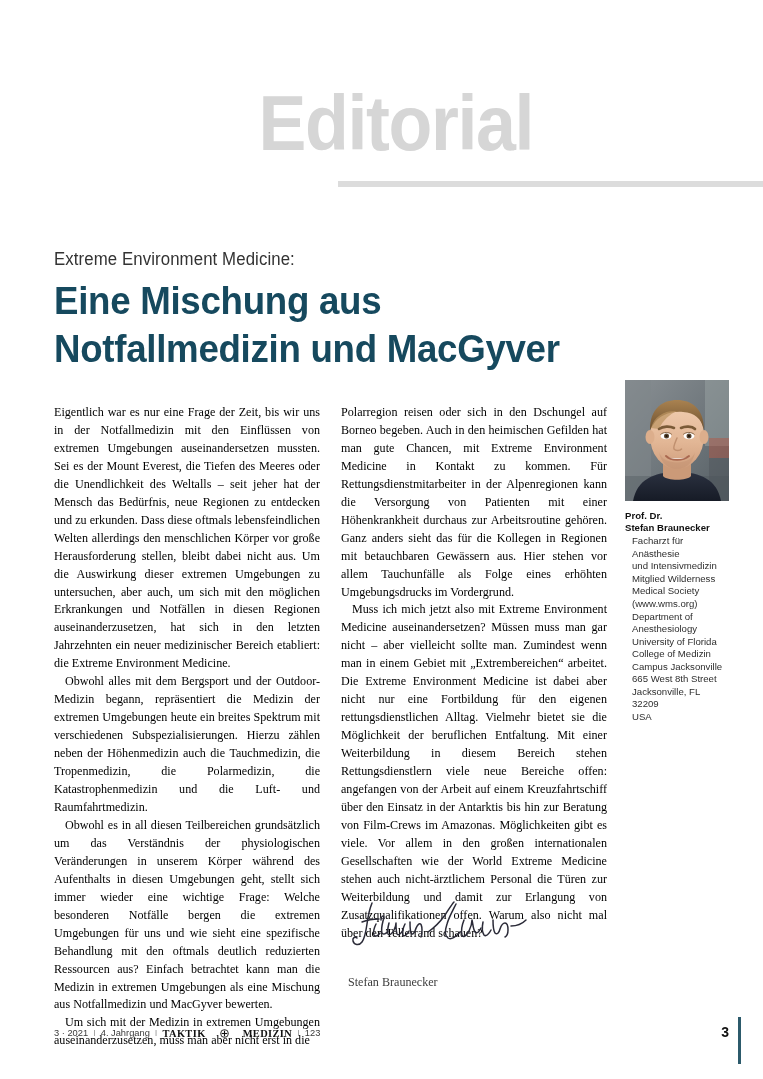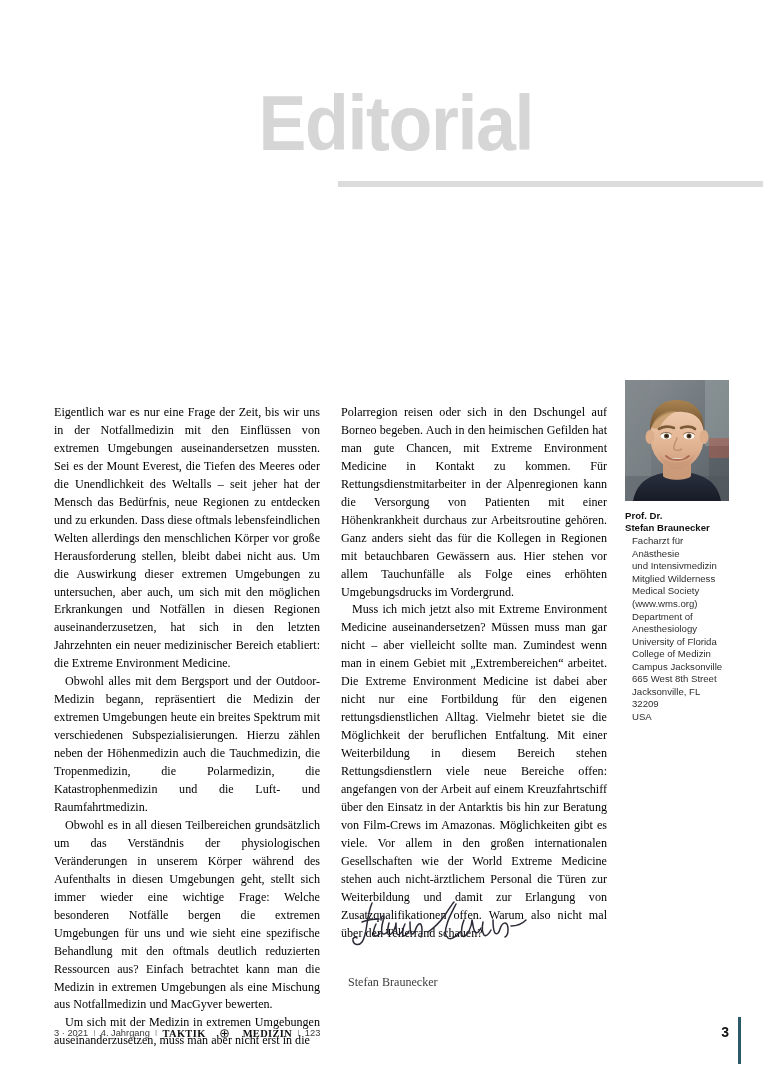--- a/index.html
+++ b/index.html
@@ -215,20 +215,27 @@
 </head>
 <body>
 
 <div class="page">
 
   <div class="masthead">
     <span class="masthead-word">Editorial</span>
   </div>
   <div class="masthead-rule"></div>
 
+  <div class="title-block">
+    <p class="kicker">Extreme Environment Medicine:</p>
+    <h1 class="headline">
+      <span>Eine Mischung aus</span>
+      <span>Notfallmedizin und MacGyver</span>
+    </h1>
+  </div>
 
   <div class="col" id="col-left">
     <p class="first">Eigentlich war es nur eine Frage der Zeit, bis wir uns in der Notfallmedizin mit den Einflüssen von extremen Umgebungen auseinandersetzen mussten. Sei es der Mount Everest, die Tiefen des Meeres oder die Unendlichkeit des Weltalls – seit jeher hat der Mensch das Bedürfnis, neue Regionen zu entdecken und zu erkunden. Dass diese oftmals lebensfeindlichen Welten allerdings den menschlichen Körper vor große Herausforderung stellen, bleibt dabei nicht aus. Um die Auswirkung dieser extremen Umgebungen zu untersuchen, aber auch, um sich mit den möglichen Erkrankungen und Notfällen in diesen Regionen auseinanderzusetzen, hat sich in den letzten Jahrzehnten ein neuer medizinischer Bereich etabliert: die Extreme Environment Medicine.</p>
     <p>Obwohl alles mit dem Bergsport und der Outdoor-Medizin begann, repräsentiert die Medizin der extremen Umgebungen heute ein breites Spektrum mit verschiedenen Subspezialisierungen. Hierzu zählen neben der Höhenmedizin auch die Tauchmedizin, die Tropenmedizin, die Polarmedizin, die Katastrophenmedizin und die Luft- und Raumfahrtmedizin.</p>
     <p>Obwohl es in all diesen Teilbereichen grundsätzlich um das Verständnis der physiologischen Veränderungen in unserem Körper während des Aufenthalts in diesen Umgebungen geht, stellt sich immer wieder eine wichtige Frage: Welche besonderen Notfälle bergen die extremen Umgebungen für uns und wie sieht eine spezifische Behandlung mit den oftmals deutlich reduzierten Ressourcen aus? Einfach betrachtet kann man die Medizin in extremen Umgebungen als eine Mischung aus Notfallmedizin und MacGyver bewerten.</p>
     <p>Um sich mit der Medizin in extremen Umgebungen auseinanderzusetzen, muss man aber nicht erst in die</p>
   </div>
 
   <div class="col" id="col-right">
     <p class="first">Polarregion reisen oder sich in den Dschungel auf Borneo begeben. Auch in den heimischen Gefilden hat man gute Chancen, mit Extreme Environment Medicine in Kontakt zu kommen. Für Rettungsdienstmitarbeiter in der Alpenregionen kann die Versorgung von Patienten mit einer Höhenkrankheit durchaus zur Arbeitsroutine gehören. Ganz anders sieht das für die Kollegen in Regionen mit betauchbaren Gewässern aus. Hier stehen vor allem Tauchunfälle als Folge eines erhöhten Umgebungsdrucks im Vordergrund.</p>

